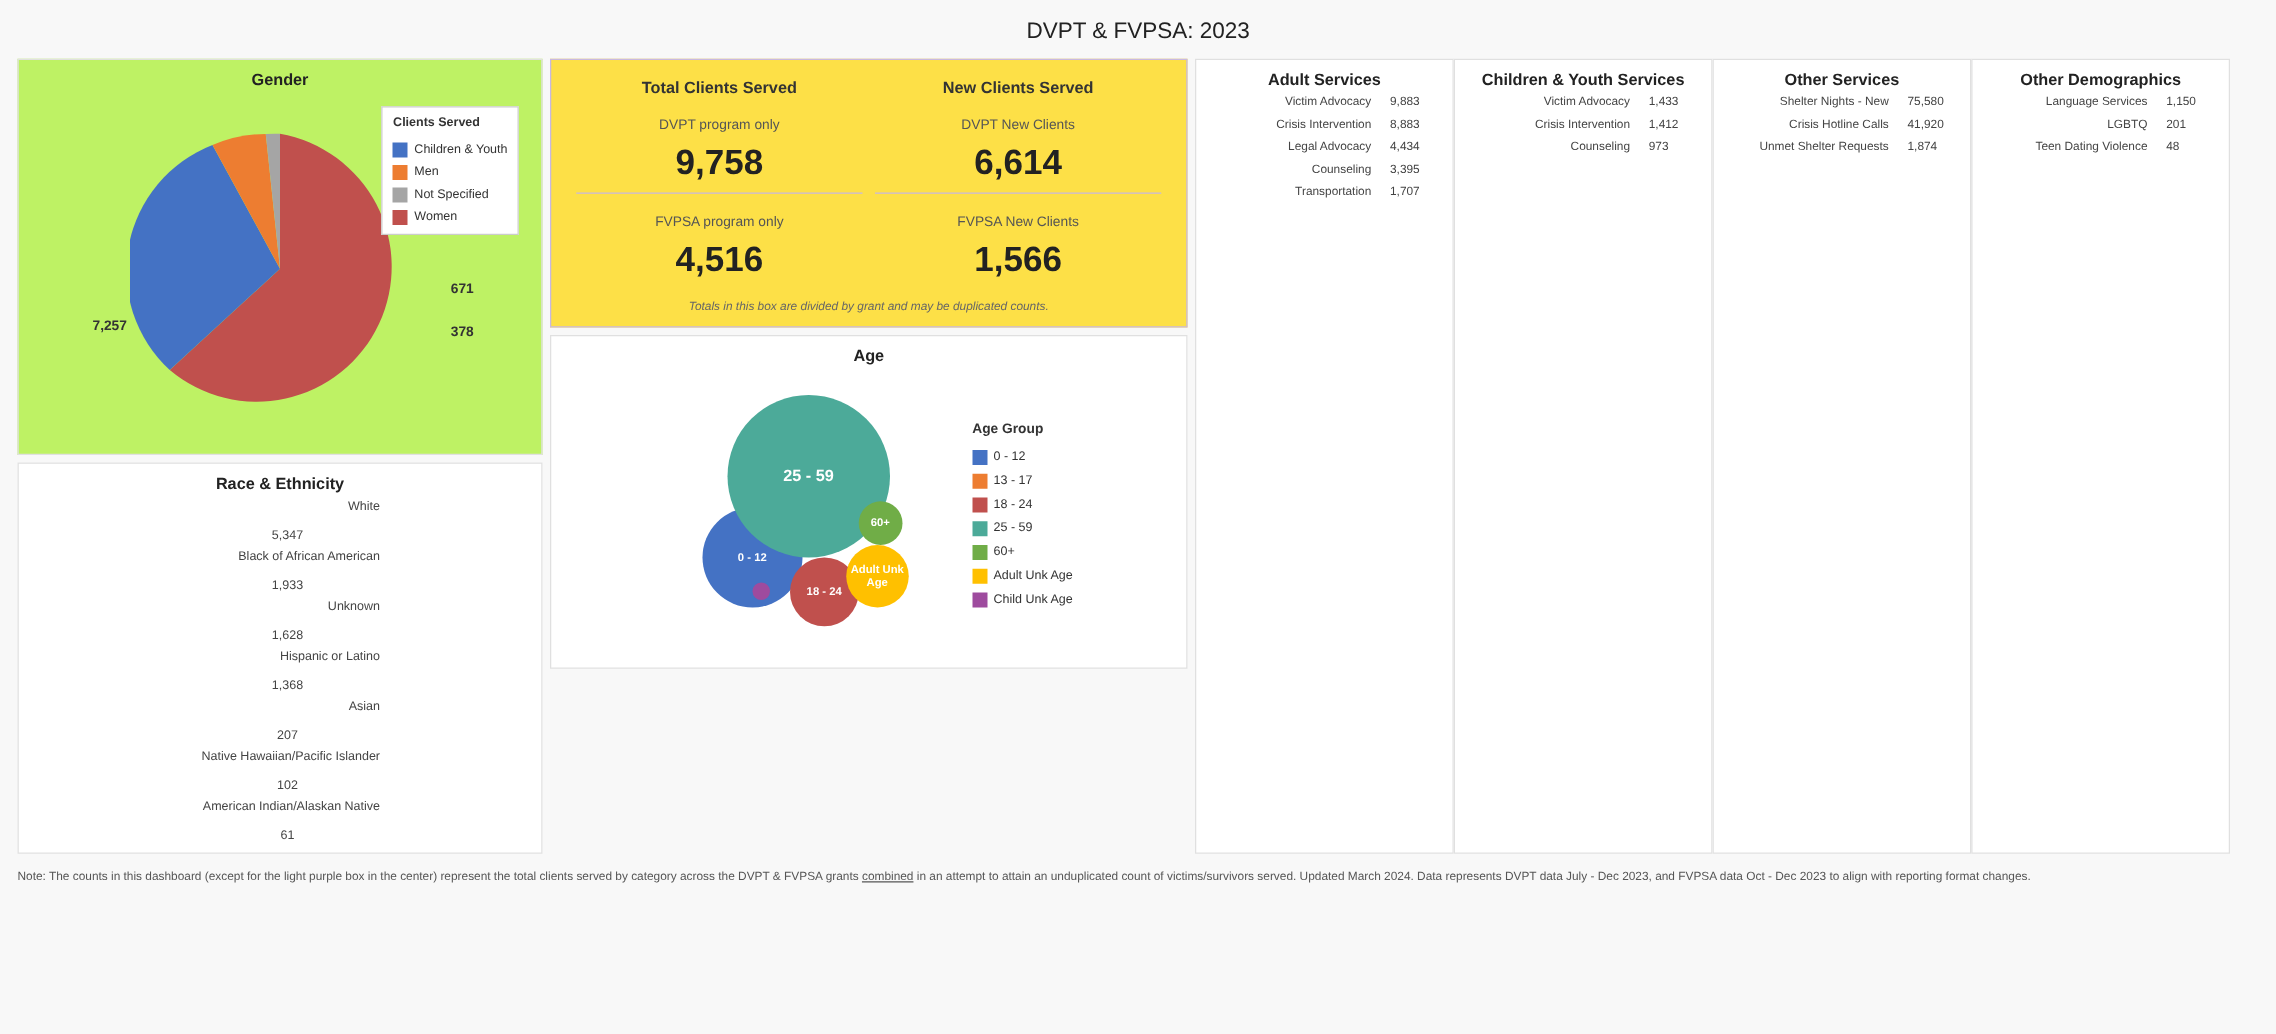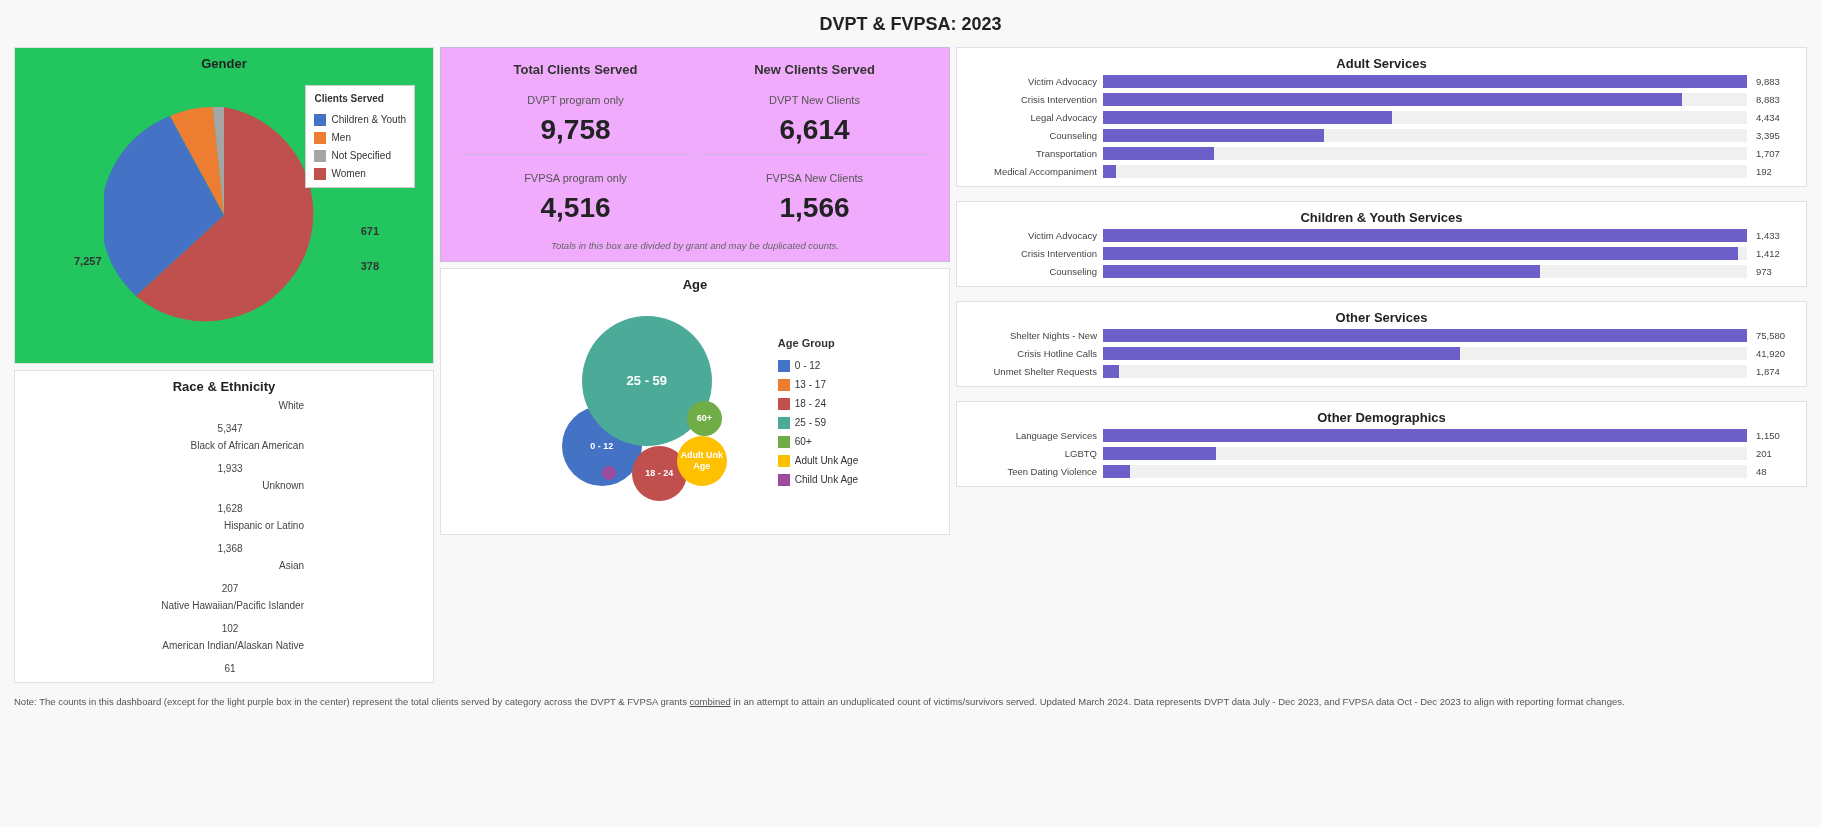--- a/index.html
+++ b/index.html
@@ -7,39 +7,39 @@
       font-family: Arial, sans-serif;
       background: #f8f8f8;
       font-size: 11px;
       color: #333;
       width: 1821px;
       min-height: 827px;
     }
     .page-title {
       text-align: center;
       font-size: 18px;
-      font-weight: bold;
+      font-weight: normal;
       padding: 14px 0 8px;
       color: #222;
     }
     .dashboard {
       display: grid;
       grid-template-columns: 420px 510px 1fr;
       grid-template-rows: auto auto;
       gap: 6px;
       padding: 4px 14px 0;
     }
     
     .left-col {
       display: flex;
       flex-direction: column;
       gap: 6px;
     }
     .gender-section {
-      background: #22c55e;
+      background: #bef264;
       border: 1px solid #e0e0e0;
       padding: 8px;
       position: relative;
     }
     .section-title {
       text-align: center;
       font-size: 13px;
       font-weight: bold;
       margin-bottom: 4px;
       color: #222;
@@ -124,21 +124,21 @@
       white-space: nowrap;
     }
 
     
     .center-col {
       display: flex;
       flex-direction: column;
       gap: 6px;
     }
     .totals-section {
-      background: #f0abfc;
+      background: #fde047;
       border: 1px solid #c8b8e0;
       padding: 14px 20px 10px;
     }
     .totals-grid {
       display: grid;
       grid-template-columns: 1fr 1fr;
       gap: 10px;
     }
     .totals-col-header {
       font-size: 13px;
@@ -208,22 +208,22 @@
     }
     .age-legend-title {
       font-size: 11px;
       font-weight: bold;
       margin-bottom: 3px;
     }
 
     
     .right-col {
       display: flex;
-      flex-direction: column;
-      gap: 14px;
+      flex-direction: row;
+      gap: 0;
     }
     .services-section {
       background: #fff;
       border: 1px solid #e0e0e0;
       padding: 8px 10px;
     }
     .services-bar-chart {
       display: flex;
       flex-direction: column;
       gap: 5px;
@@ -476,27 +476,20 @@
       </div>
       <div class="svc-bar-value">3,395</div>
     </div>
           <div class="svc-bar-row">
       <div class="svc-bar-label">Transportation</div>
       <div class="svc-bar-track">
         <div class="svc-bar-fill" style="width:17.27208337549327%"></div>
       </div>
       <div class="svc-bar-value">1,707</div>
     </div>
-          <div class="svc-bar-row">
-      <div class="svc-bar-label">Medical Accompaniment</div>
-      <div class="svc-bar-track">
-        <div class="svc-bar-fill" style="width:1.942729940301528%"></div>
-      </div>
-      <div class="svc-bar-value">192</div>
-    </div>
         </div>
     </div>
 
     <div class="services-section">
       <div class="section-title">Children &amp; Youth Services</div>
       <div class="services-bar-chart" id="youth-chart">
           <div class="svc-bar-row">
       <div class="svc-bar-label">Victim Advocacy</div>
       <div class="svc-bar-track">
         <div class="svc-bar-fill" style="width:100%"></div>

